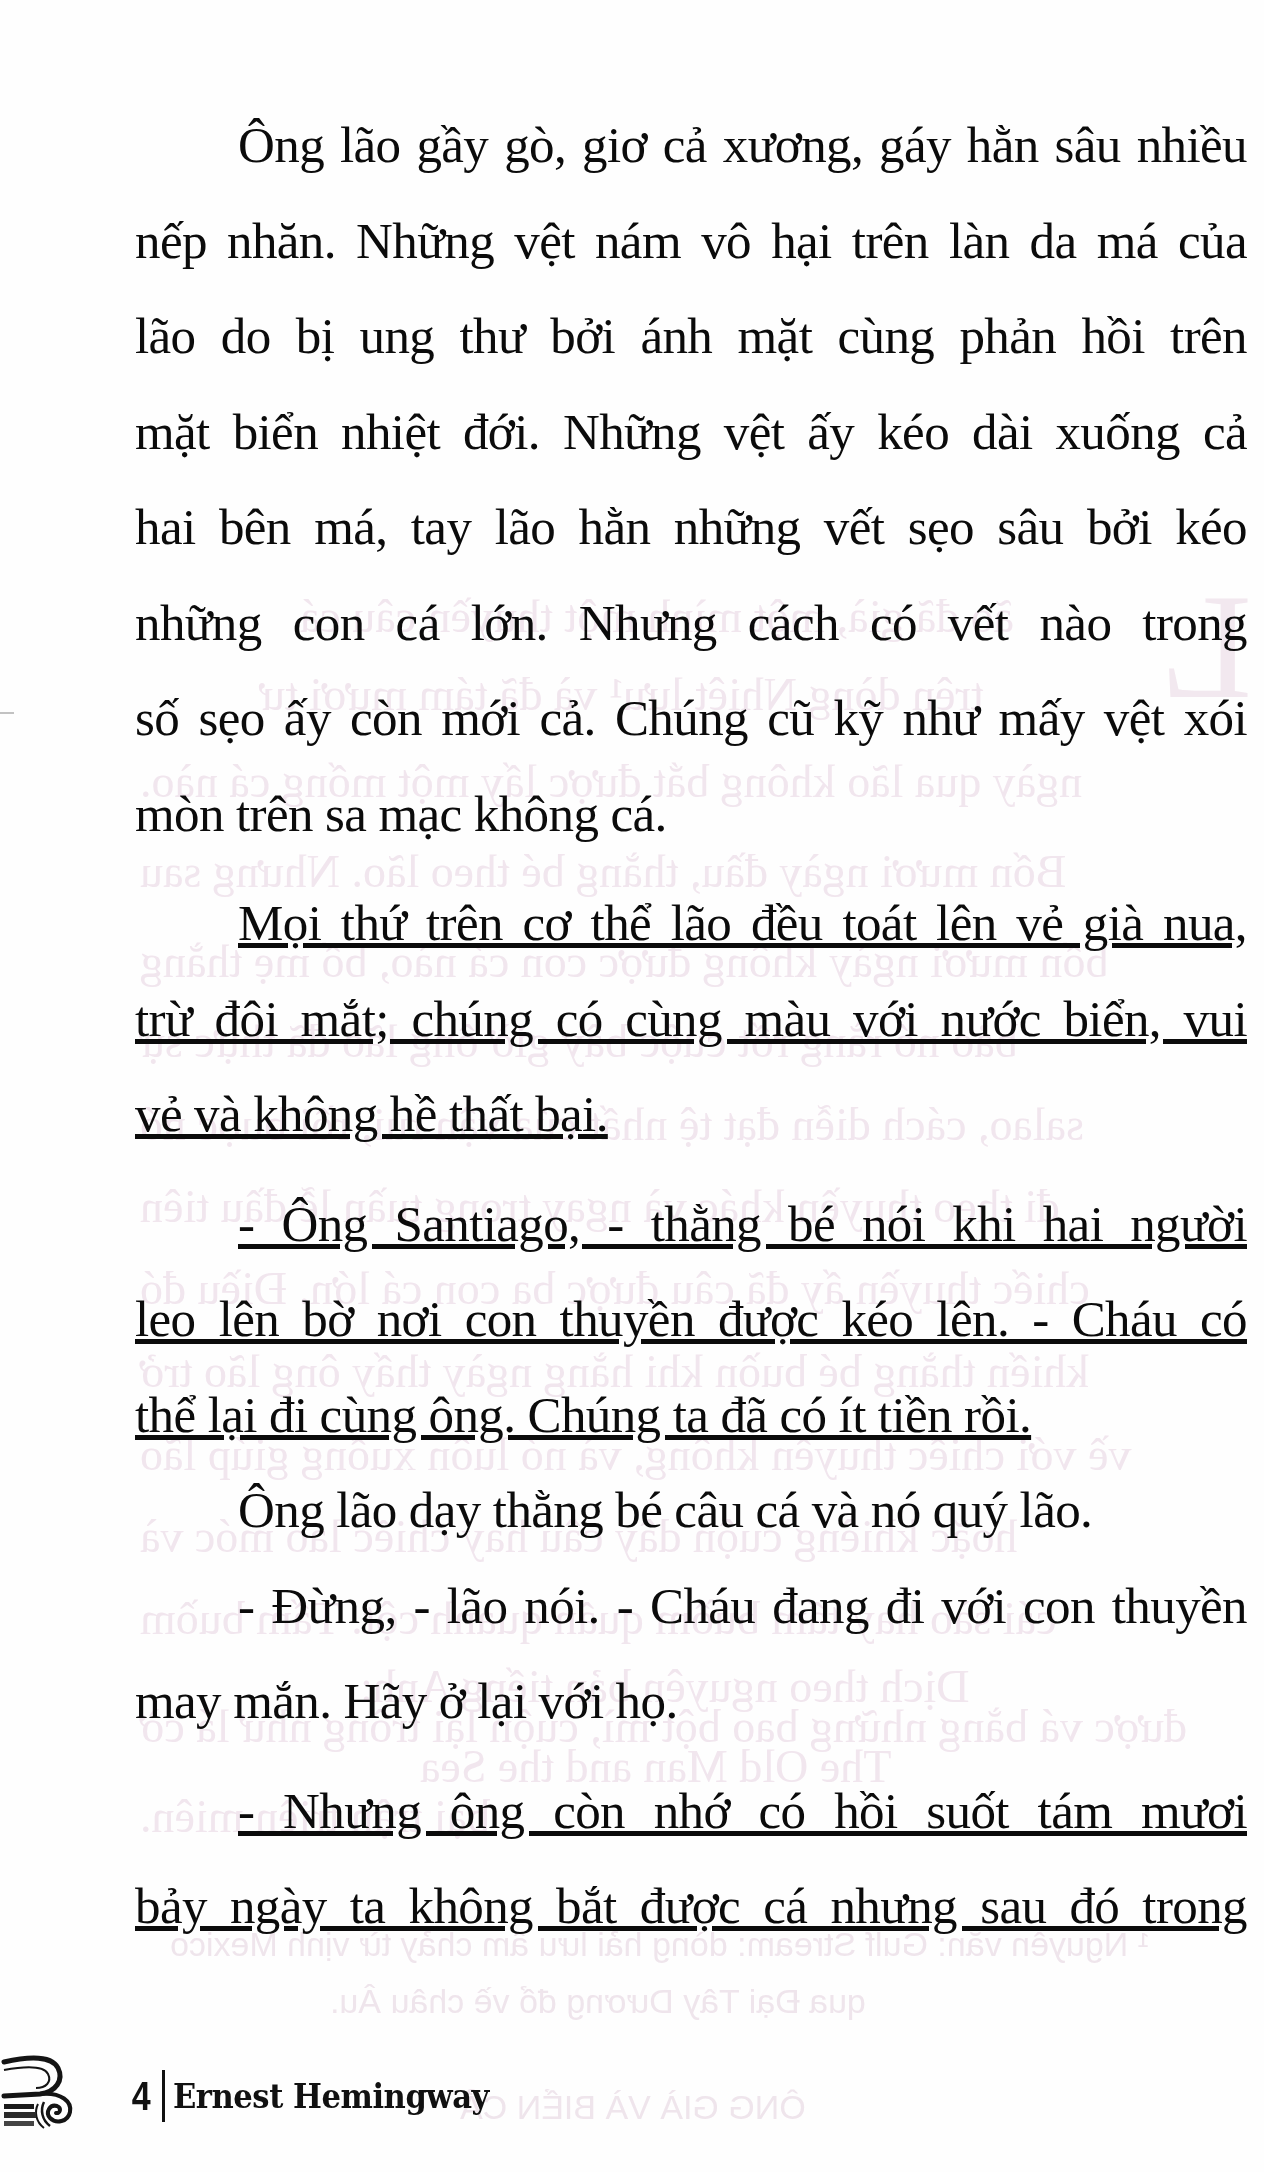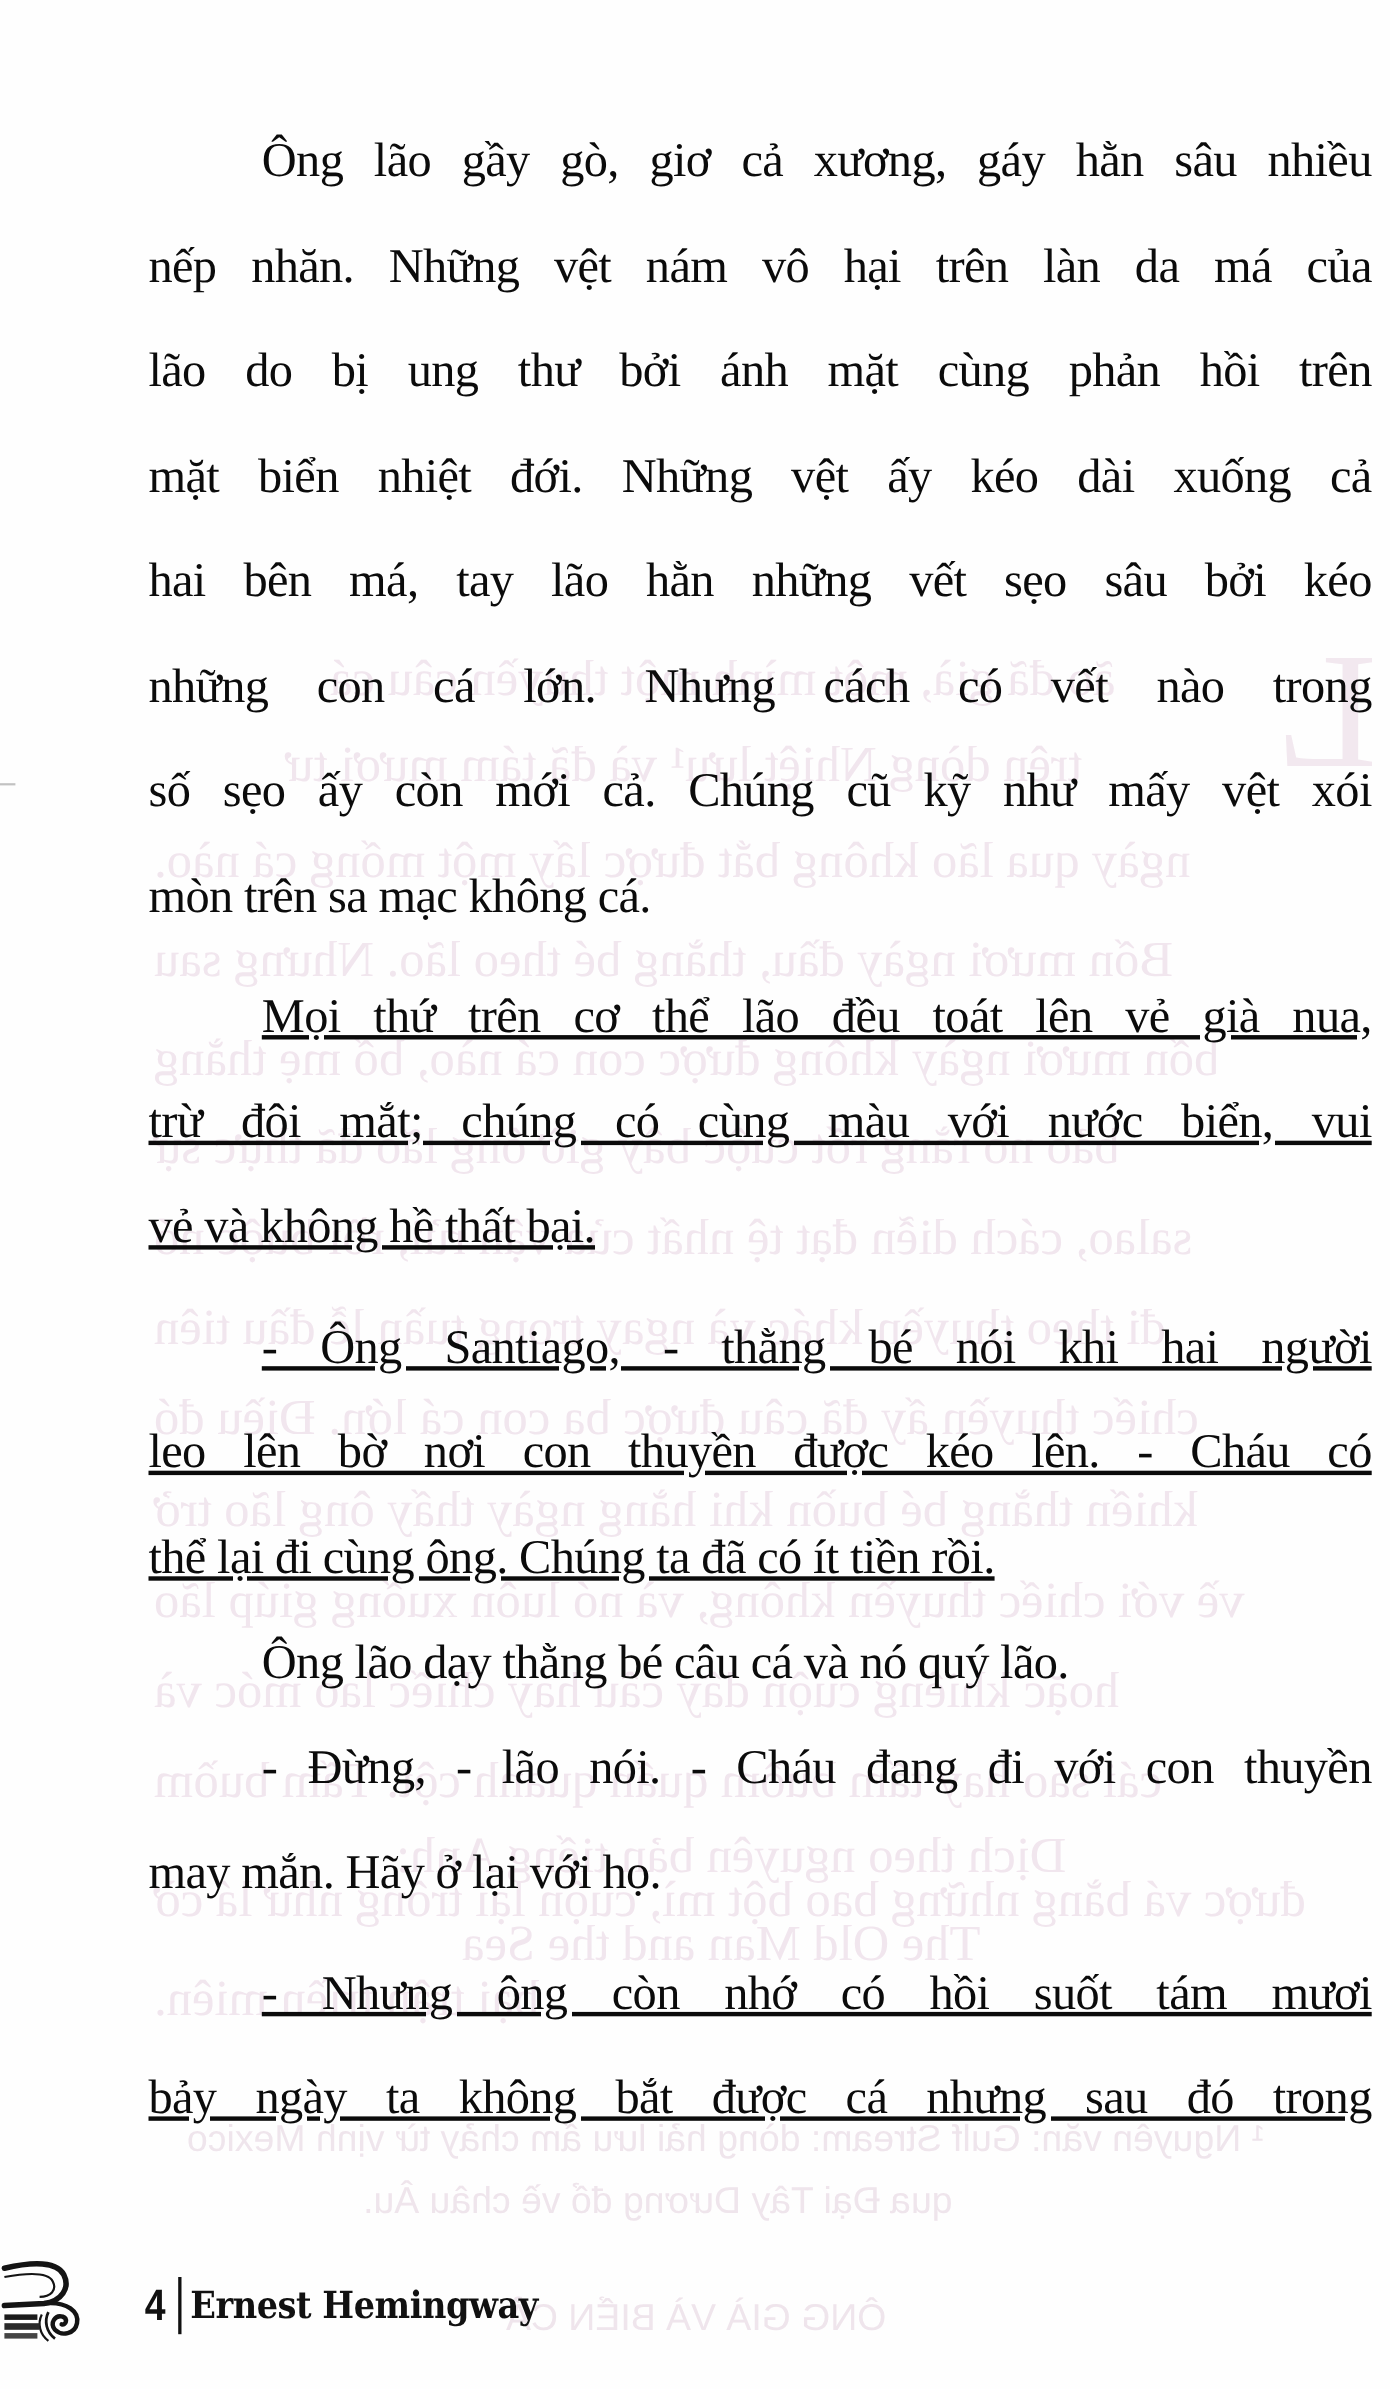--- a/index.html
+++ b/index.html
@@ -45,21 +45,21 @@
   .bleed .ghost.big {
     font-size: 150px;
     color: #f2e8ef;
   }
   .body-text {
     position: absolute;
     left: 135px;
     top: 98px;
     width: 1112px;
     font-family: "Liberation Serif", serif;
-    font-size: 44px;
+    font-size: 51px;
     line-height: 95.5px;
     color: #0b0b0b;
     letter-spacing: -0.6px;
     word-spacing: 0px;
   }
   .para {
     margin: 0;
     text-align: justify;
     text-align-last: left;
   }

